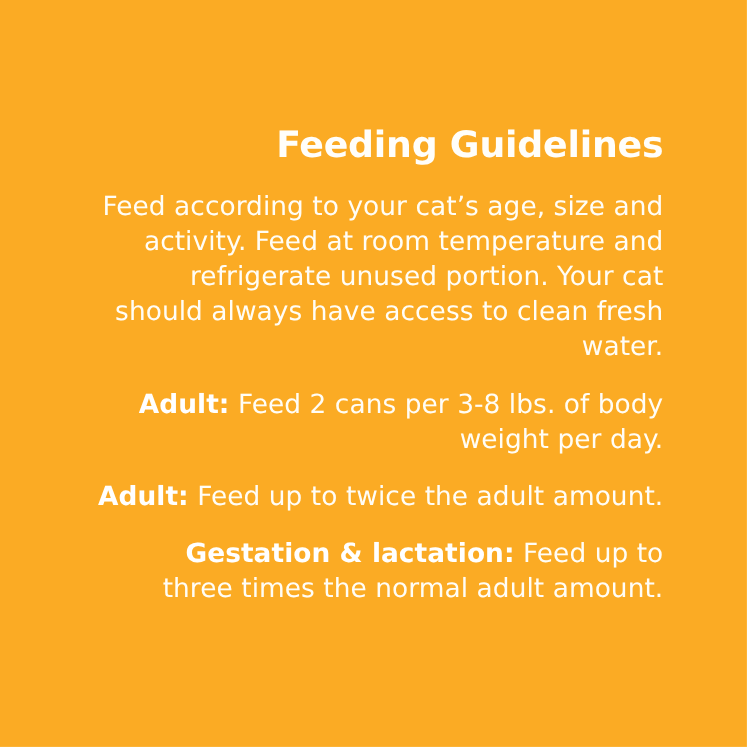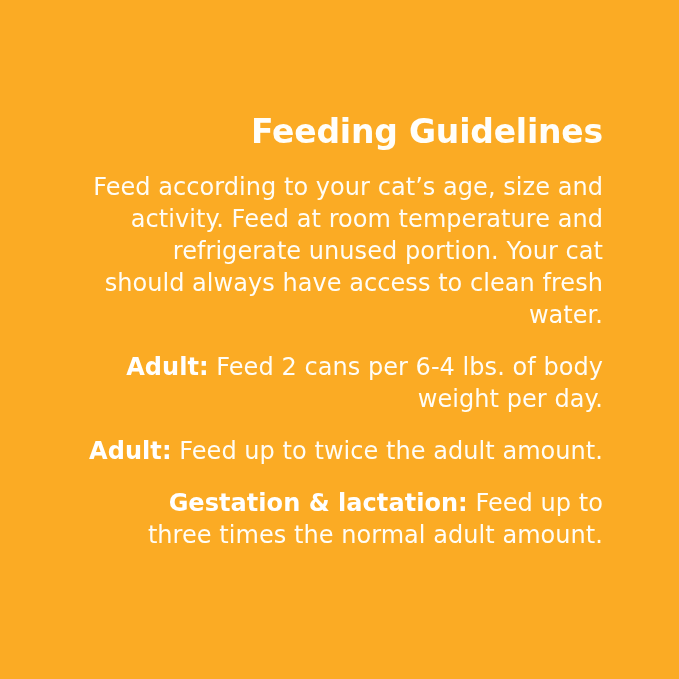--- a/index.html
+++ b/index.html
@@ -64,21 +64,21 @@
 <div class="panel">
   <div class="content">
 
     <h1 class="panel-title">Feeding Guidelines</h1>
 
     <p class="para">
       <span class="lead"></span><span class="rest">Feed according to your cat’s age, size and activity. Feed at room temperature and refrigerate unused portion. Your cat should always have access to clean fresh water.</span>
     </p>
 
     <p class="para">
-      <span class="lead">Adult:</span><span class="rest"> Feed 2 cans per 6-4 lbs. of body weight per day.</span>
+      <span class="lead">Adult:</span><span class="rest"> Feed 2 cans per 3-8 lbs. of body weight per day.</span>
     </p>
 
     <p class="para">
       <span class="lead">Adult:</span><span class="rest"> Feed up to twice the adult amount.</span>
     </p>
 
     <p class="para">
       <span class="lead">Gestation &amp; lactation:</span><span class="rest"> Feed up to three times the normal adult amount.</span>
     </p>
 

